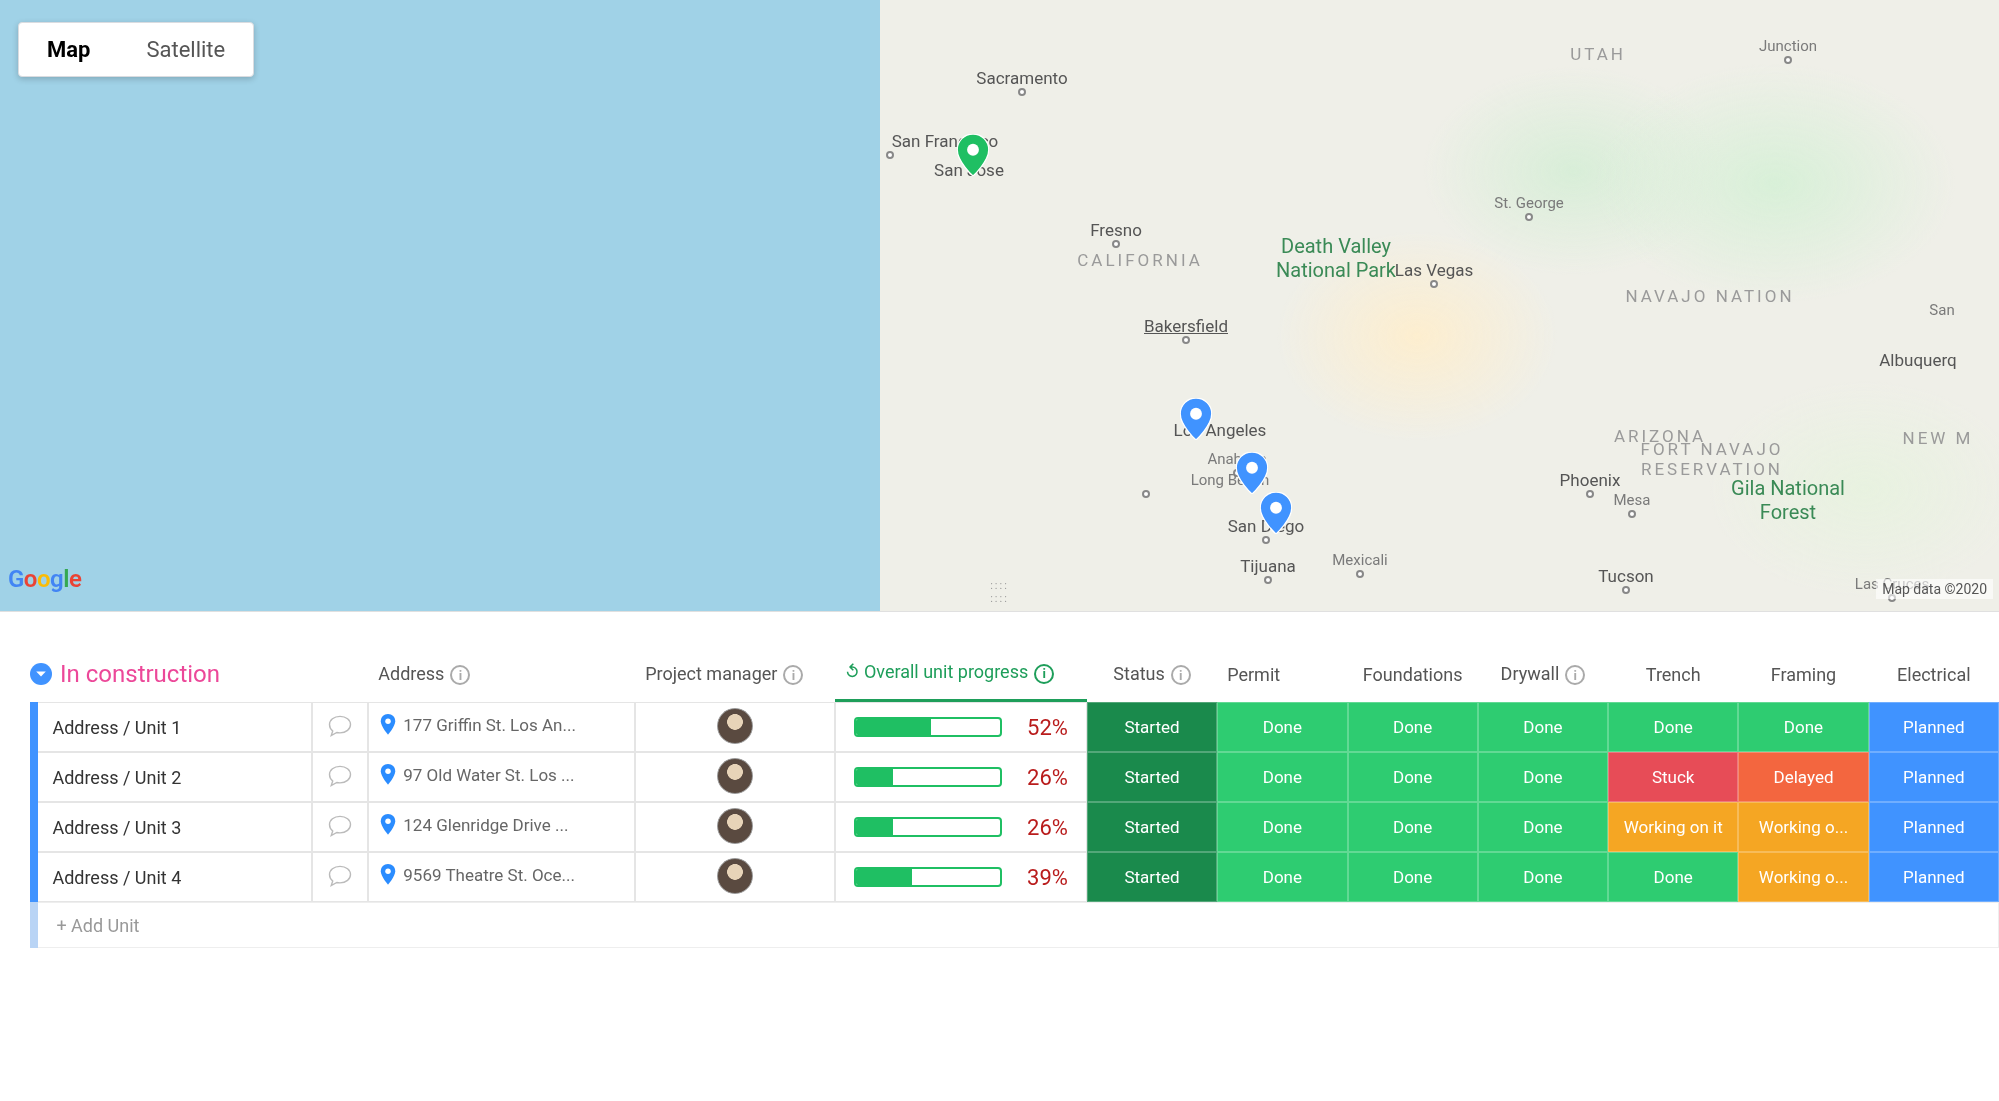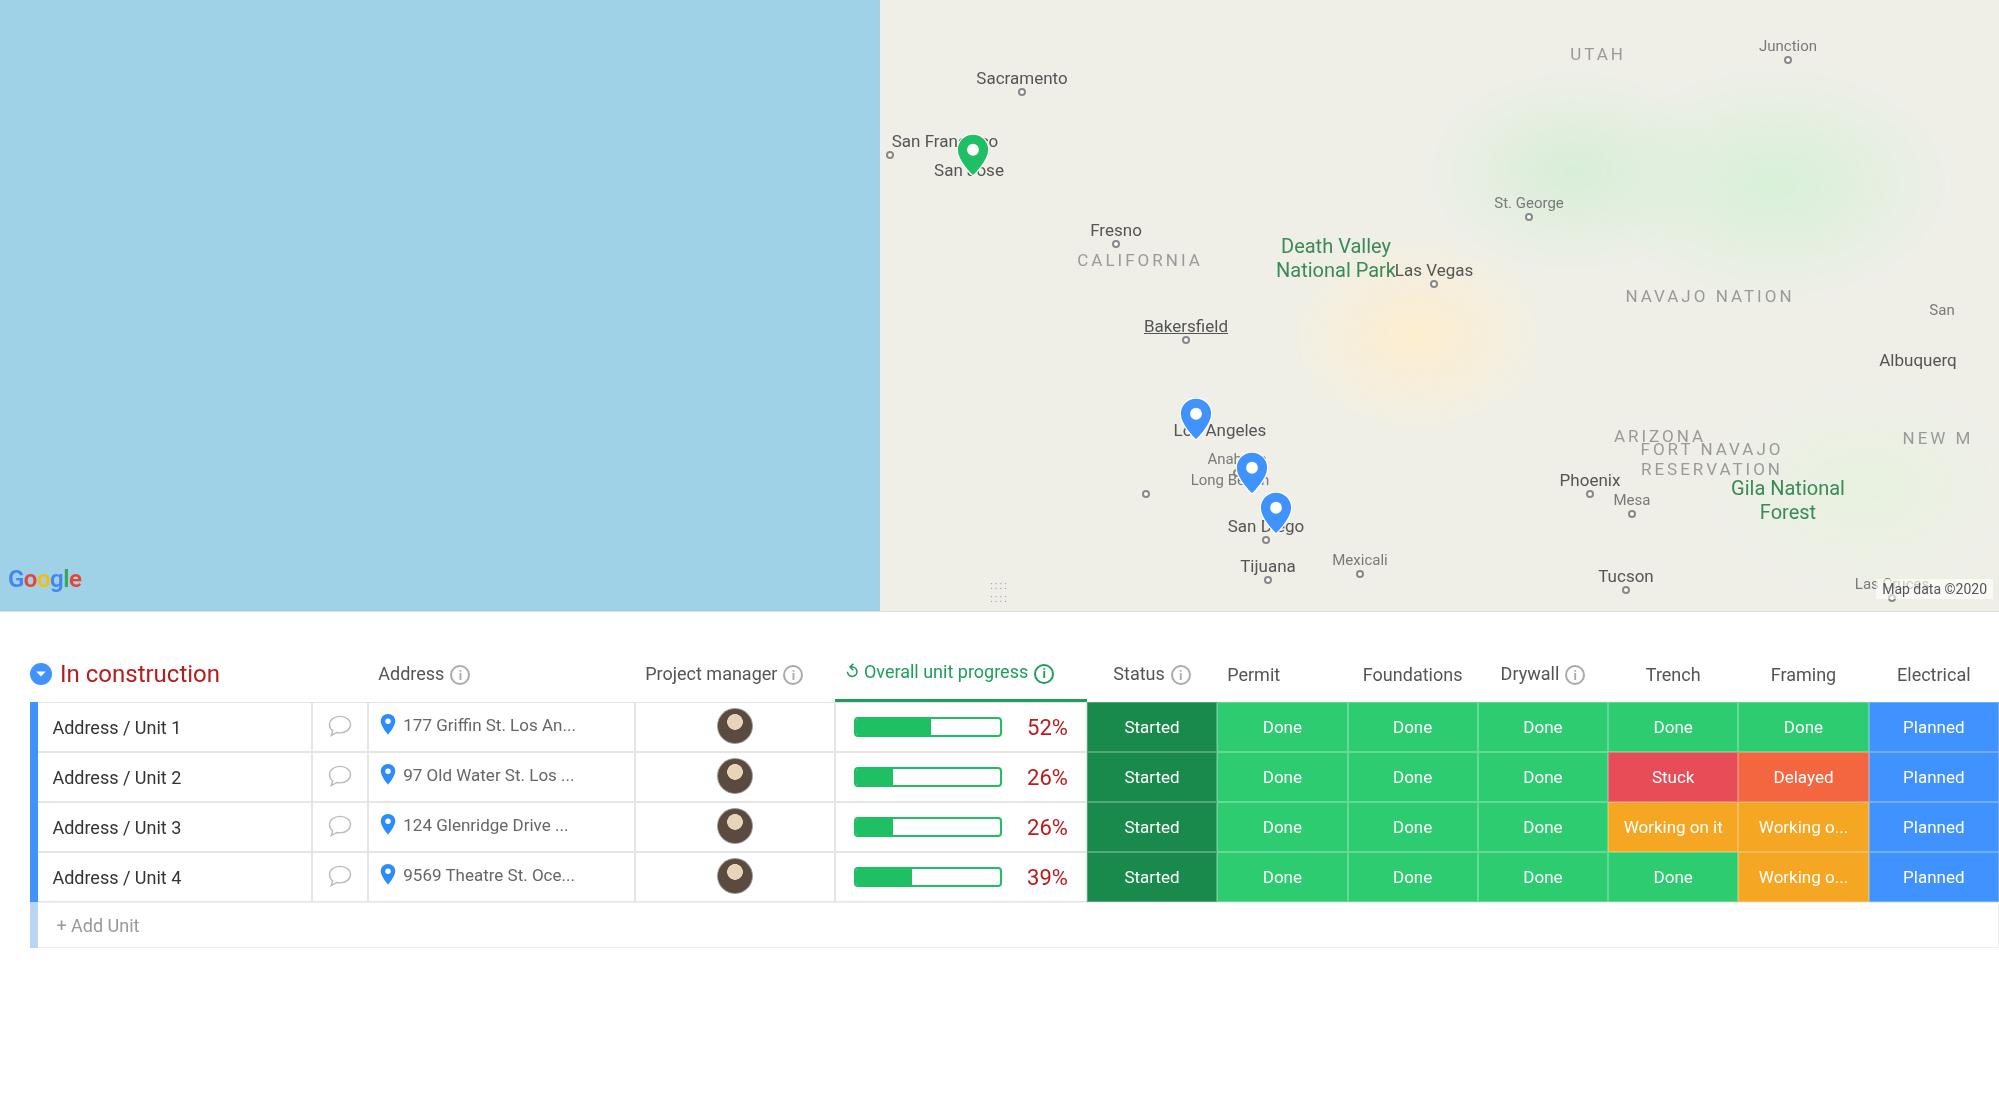--- a/index.html
+++ b/index.html
@@ -68,21 +68,21 @@
   }
   .pin svg{width:100%;height:100%}
 
   
   .section{ padding:40px 0 40px 30px; }
   .table{ width:100%; border-collapse:separate; border-spacing:0 0; }
   .head-row td{
     font-size:18px; color:#555; padding:8px 10px 14px; white-space:nowrap;
   }
   .group-cell{
-    display:flex; align-items:center; gap:8px; color:#b91c1c; font-size:24px;
+    display:flex; align-items:center; gap:8px; color:#ec4899; font-size:24px;
     cursor:pointer;
   }
   .caret-circle{
     width:22px;height:22px;border-radius:50%;background:#4093ff;display:flex;
     align-items:center;justify-content:center;
   }
   .caret-circle svg{width:12px;height:12px;fill:#fff}
   .info-ic{
     display:inline-flex;width:20px;height:20px;border:2px solid #aaa;border-radius:50%;
     align-items:center;justify-content:center;color:#aaa;font-size:13px;font-weight:700;
@@ -203,20 +203,24 @@
         </svg></div>
       <div class="pin" style="left: 1252px; top: 494px;"><svg viewBox="0 0 24 32">
           <path fill="#4093ff" stroke="#fff" stroke-width="1" d="M12 0C5.4 0 0 5.4 0 12c0 9 12 20 12 20s12-11 12-20C24 5.4 18.6 0 12 0z"></path>
           <circle cx="12" cy="12" r="4.5" fill="#fff"></circle>
         </svg></div>
       <div class="pin" style="left: 1276px; top: 534px;"><svg viewBox="0 0 24 32">
           <path fill="#4093ff" stroke="#fff" stroke-width="1" d="M12 0C5.4 0 0 5.4 0 12c0 9 12 20 12 20s12-11 12-20C24 5.4 18.6 0 12 0z"></path>
           <circle cx="12" cy="12" r="4.5" fill="#fff"></circle>
         </svg></div>
     </div>
+  <div class="map-toggle">
+    <div class="active">Map</div>
+    <div>Satellite</div>
+  </div>
   <div class="map-logo">
     <span class="g-b">G</span><span class="g-r">o</span><span class="g-y">o</span><span class="g-b">g</span><span class="g-g">l</span><span class="g-r">e</span>
   </div>
   <div class="map-attr">Map data ©2020</div>
   <div class="map-handle">::::<br>::::</div>
 </div>
 
 <div class="section">
 <table class="table">
   <tbody>

